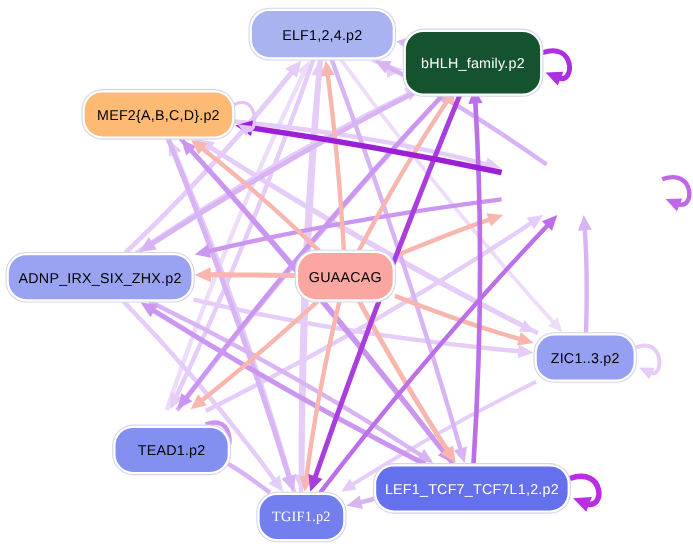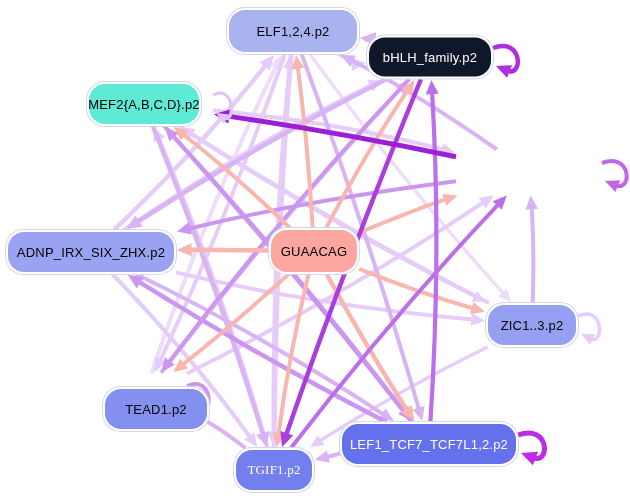--- a/index.html
+++ b/index.html
@@ -118,24 +118,24 @@
       <polygon points="605,181 620.1570449548949,180.37231517837841 615.4031041747446,192.0410789114747" fill="#c266e9"></polygon>
       <path d="M 602 163 C 632 152, 632 192, 615.9278898452807 185.45210327029952" stroke="#c266e9" stroke-width="4" fill="none"></path>
       <polygon points="496,66 512.1234394821729,65.25312366170438 507.01106665907474,77.80167513658175" fill="#ac2fe0"></polygon>
       <path d="M 493 48 C 523 37, 523 77, 507.71506835108477 70.77280562451602" stroke="#ac2fe0" stroke-width="4.5" fill="none"></path>
       <polygon points="521,453 538.0637048552995,451.71840856306443 532.9212184605518,465.2758726946723" fill="#bb2ce2"></polygon>
       <path d="M 518 435 C 550 424, 550 464, 533.6224666052901 457.78783216062726" stroke="#bb2ce2" stroke-width="5" fill="none"></path>
     </svg>
   <div class="node" style="left: 293px; top: 31px; width: 128px; height: 42px; background: rgb(169, 179, 240); color: rgb(0, 0, 0);">
       <span>ELF1,2,4.p2</span>
     </div>
-  <div class="node" style="left: 430px; top: 57px; width: 122px; height: 39px; background: #0f172a; color: rgb(255, 255, 255);">
+  <div class="node" style="left: 430px; top: 57px; width: 122px; height: 56px; background: #14532d; color: rgb(255, 255, 255);">
       <span>bHLH_family.p2</span>
     </div>
-  <div class="node" style="left: 144px; top: 104px; width: 110px; height: 40px; background: #5eead4; color: rgb(0, 0, 0);">
+  <div class="node" style="left: 144px; top: 104px; width: 134px; height: 40px; background: #fdba74; color: rgb(0, 0, 0);">
       <span>MEF2{A,B,C,D}.p2</span>
     </div>
   <div class="node" style="left: 91px; top: 252px; width: 166px; height: 40px; background: rgb(153, 163, 241); color: rgb(0, 0, 0);">
       <span>ADNP_IRX_SIX_ZHX.p2</span>
     </div>
   <div class="node" style="left: 314px; top: 251px; width: 86px; height: 42px; background: rgb(251, 166, 160); color: rgb(0, 0, 0); text-align: right;">
       <span>GUAACAG</span>
     </div>
   <div class="node" style="left: 532px; top: 325px; width: 88px; height: 40px; background: rgb(149, 160, 242); color: rgb(0, 0, 0);">
       <span>ZIC1..3.p2</span>

